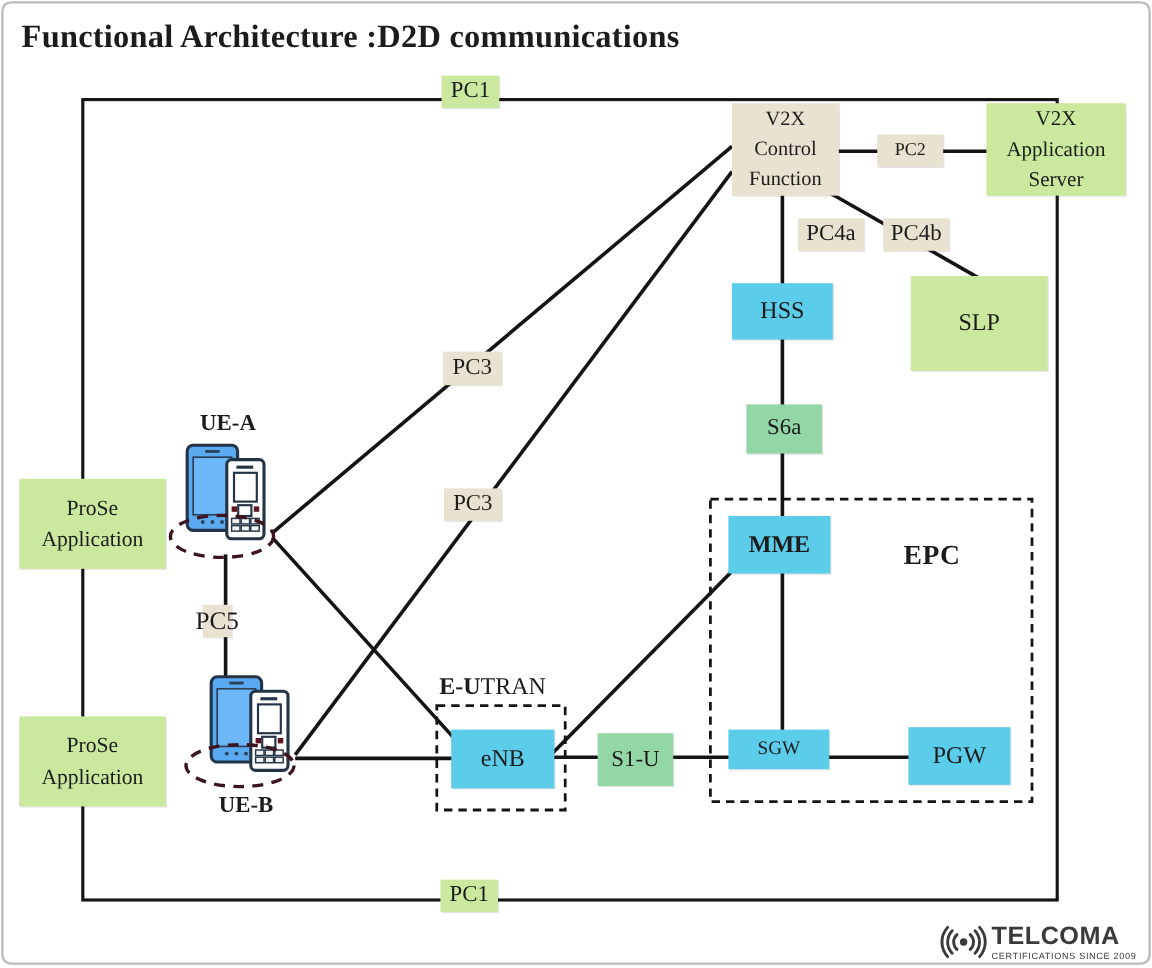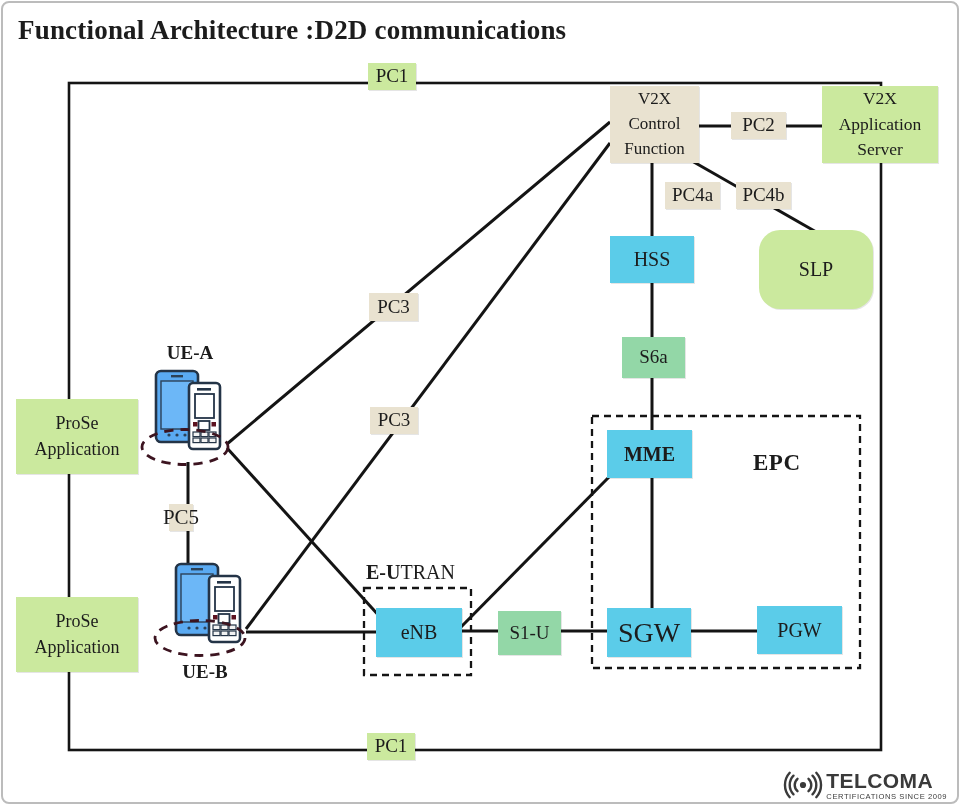--- a/index.html
+++ b/index.html
@@ -117,33 +117,33 @@
   </svg>
 
   <div id="title" class="lbl">Functional Architecture :D2D communications</div>
 
   <div class="box lgreen" style="left:368px;top:63px;width:48px;height:27px;font-size:19px;">PC1</div>
 
   <div class="box tan" style="left:610px;top:86px;width:89px;height:77px;font-size:17px;line-height:1.47;">V2X
 Control
 Function</div>
 
-  <div class="box tan" style="left:731px;top:112px;width:55px;height:27px;font-size:19px;">PC2</div>
+  <div class="box tan" style="left:731px;top:112px;width:55px;height:27px;font-size:15px;">PC2</div>
 
   <div class="box lgreen" style="left:822px;top:86px;width:116px;height:77px;font-size:17.5px;line-height:1.45;">V2X
 Application
 Server</div>
 
   <div class="box tan" style="left:629px;top:182px;width:55px;height:27px;font-size:19px;margin-left:36px;">PC4a</div>
 
   <div class="box tan" style="left:736px;top:182px;width:55px;height:27px;font-size:19px;">PC4b</div>
 
   <div class="box cyan" style="left:610px;top:236px;width:84px;height:47px;font-size:20px;text-align:right;">HSS</div>
 
-  <div class="box lgreen" style="left:759px;top:230px;width:114px;height:79px;font-size:20px;border-radius:21px;">SLP</div>
+  <div class="box lgreen" style="left:759px;top:230px;width:114px;height:79px;font-size:20px;">SLP</div>
 
   <div class="box tan" style="left:369px;top:293px;width:49px;height:28px;font-size:19px;">PC3</div>
 
   <div class="box tan" style="left:370px;top:407px;width:48px;height:27px;font-size:19px;">PC3</div>
 
   <div class="box mgreen" style="left:622px;top:337px;width:63px;height:41px;font-size:19px;">S6a</div>
 
   <div class="lbl b" style="left:150px;top:342px;width:80px;text-align:center;font-size:19px;">UE-A</div>
 
   <div class="box lgreen" style="left:16px;top:399px;width:122px;height:75px;font-size:18px;">ProSe
@@ -155,21 +155,21 @@
 
   <div class="box tan" style="left:169px;top:504px;width:24px;height:27px;font-size:21px;">PC5</div>
 
 
   <div class="lbl" style="left:366px;top:561px;font-size:20px;"><span class="b">E-U</span><span>TRAN</span></div>
 
   <div class="box cyan" style="left:376px;top:608px;width:86px;height:49px;font-size:20px;">eNB</div>
 
   <div class="box mgreen" style="left:498px;top:611px;width:63px;height:44px;font-size:19px;">S1-U</div>
 
-  <div class="box cyan" style="left:607px;top:608px;width:84px;height:49px;font-size:28px;">SGW</div>
+  <div class="box cyan" style="left:607px;top:608px;width:84px;height:33px;font-size:16px;">SGW</div>
 
   <div class="box cyan" style="left:757px;top:606px;width:85px;height:48px;font-size:20px;">PGW</div>
 
   <div class="box lgreen" style="left:16px;top:597px;width:122px;height:75px;font-size:18px;">ProSe
 Application</div>
 
   <div class="lbl b" style="left:165px;top:661px;width:80px;text-align:center;font-size:19px;">UE-B</div>
 
 
   <div class="box lgreen" style="left:367px;top:733px;width:48px;height:27px;font-size:19px;">PC1</div>

